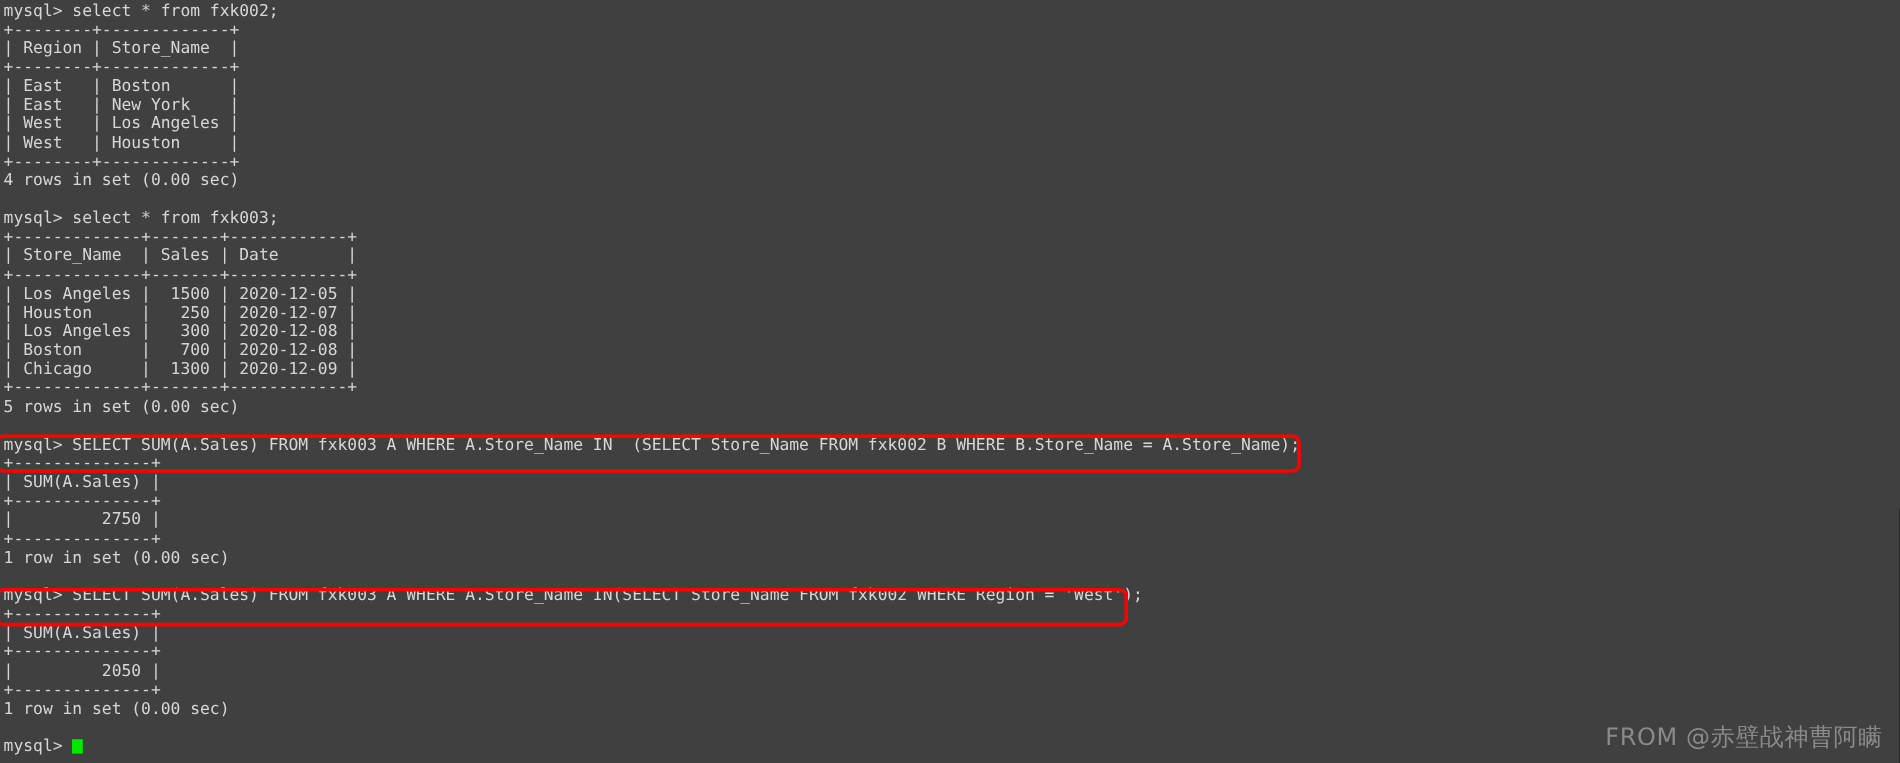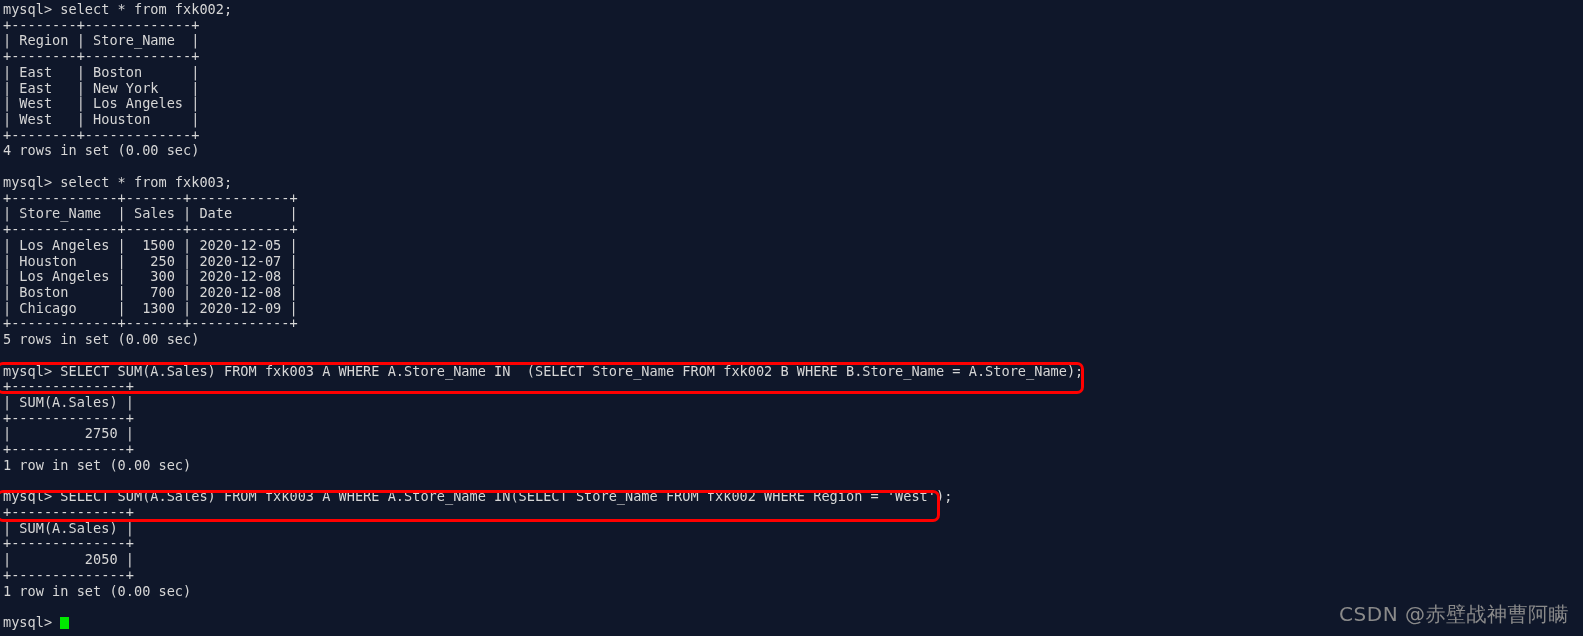--- a/index.html
+++ b/index.html
@@ -13,21 +13,21 @@
     overflow: hidden;
     position: relative;
     font-family: "DejaVu Sans Mono", "Liberation Mono", monospace;
   }
   #terminal {
     position: absolute;
     left: 0;
     top: 0;
     width: 1583px;
     height: 636px;
-    background: #0f172a;
+    background: #404040;
   }
   .term-lines {
     position: absolute;
     left: 3px;
     top: 2px;
     font-family: "DejaVu Sans Mono", "Liberation Mono", monospace;
     font-size: 13.6px;
     line-height: 15.72px;
     color: #d6d6d6;
     white-space: pre;
@@ -77,14 +77,14 @@
 </style>
 </head>
 <body>
 
 <div id="terminal">
   <div class="term-lines" id="term-lines"><div class="line">mysql&gt; select * from fxk002;</div><div class="line">+--------+-------------+</div><div class="line">| Region | Store_Name  |</div><div class="line">+--------+-------------+</div><div class="line">| East   | Boston      |</div><div class="line">| East   | New York    |</div><div class="line">| West   | Los Angeles |</div><div class="line">| West   | Houston     |</div><div class="line">+--------+-------------+</div><div class="line">4 rows in set (0.00 sec)</div><div class="line">&nbsp;</div><div class="line">mysql&gt; select * from fxk003;</div><div class="line">+-------------+-------+------------+</div><div class="line">| Store_Name  | Sales | Date       |</div><div class="line">+-------------+-------+------------+</div><div class="line">| Los Angeles |  1500 | 2020-12-05 |</div><div class="line">| Houston     |   250 | 2020-12-07 |</div><div class="line">| Los Angeles |   300 | 2020-12-08 |</div><div class="line">| Boston      |   700 | 2020-12-08 |</div><div class="line">| Chicago     |  1300 | 2020-12-09 |</div><div class="line">+-------------+-------+------------+</div><div class="line">5 rows in set (0.00 sec)</div><div class="line">&nbsp;</div><div class="line">mysql&gt; SELECT SUM(A.Sales) FROM fxk003 A WHERE A.Store_Name IN  (SELECT Store_Name FROM fxk002 B WHERE B.Store_Name = A.Store_Name);</div><div class="line">+--------------+</div><div class="line">| SUM(A.Sales) |</div><div class="line">+--------------+</div><div class="line">|         2750 |</div><div class="line">+--------------+</div><div class="line">1 row in set (0.00 sec)</div><div class="line">&nbsp;</div><div class="line">mysql&gt; SELECT SUM(A.Sales) FROM fxk003 A WHERE A.Store_Name IN(SELECT Store_Name FROM fxk002 WHERE Region = 'West');</div><div class="line">+--------------+</div><div class="line">| SUM(A.Sales) |</div><div class="line">+--------------+</div><div class="line">|         2050 |</div><div class="line">+--------------+</div><div class="line">1 row in set (0.00 sec)</div><div class="line">&nbsp;</div><div class="line"><span>mysql&gt; </span><span class="cursor-block"></span></div></div>
 
   <div class="highlight-box" id="box-query-1"></div>
   <div class="highlight-box" id="box-query-2"></div>
 
-  <div id="watermark">CSDN @赤壁战神曹阿瞒</div>
+  <div id="watermark">FROM @赤壁战神曹阿瞒</div>
 </div>
 
 </body></html>

